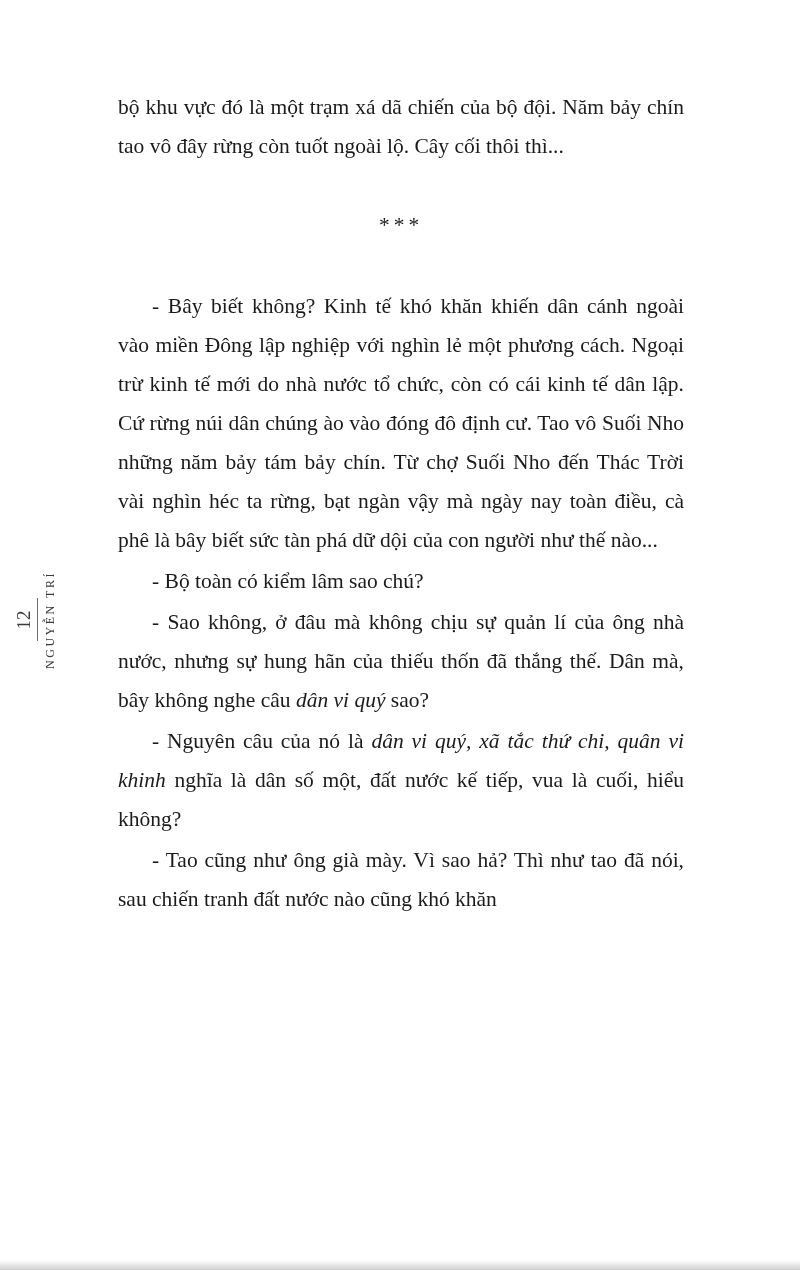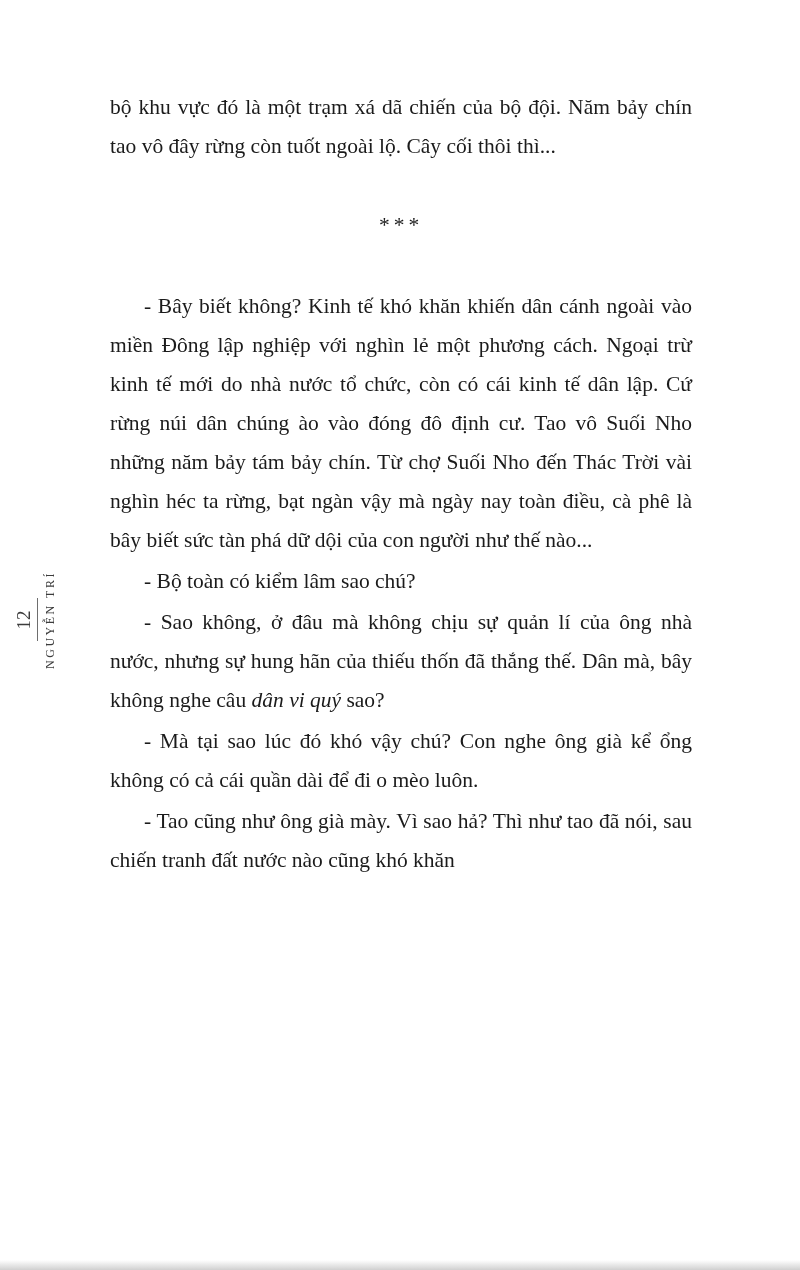--- a/index.html
+++ b/index.html
@@ -51,21 +51,21 @@
   .text-block{
     position:absolute;
     left:110px;
     top:86px;
     width:582px;
     font-size:21.5px;
     line-height:39px;
     text-align:justify;
   }
   .text-block p{
-    margin:2px 0;
+    margin:2px 8px;
     text-indent:34px;
   }
   .text-block p.noindent{
     text-indent:0;
   }
   .text-block p.separator{
     text-align:center;
     text-indent:0;
     letter-spacing:4px;
     margin:40px 0 42px 0;
@@ -88,20 +88,20 @@
 
     <p class="separator">***</p>
 
     <p>- Bây biết không? Kinh tế khó khăn khiến dân cánh ngoài vào miền Đông lập nghiệp với nghìn lẻ một phương cách. Ngoại trừ kinh tế mới do nhà nước tổ chức, còn có cái kinh tế dân lập. Cứ rừng núi dân chúng ào vào đóng đô định cư. Tao vô Suối Nho những năm bảy tám bảy chín. Từ chợ Suối Nho đến Thác Trời vài nghìn héc ta rừng, bạt ngàn vậy mà ngày nay toàn điều, cà phê là bây biết sức tàn phá dữ dội của con người như thế nào...</p>
 
     <p>- Bộ toàn có kiểm lâm sao chú?</p>
 
     <p><span>- Sao không, ở đâu mà không chịu sự quản lí của ông nhà nước, nhưng sự hung hãn của thiếu thốn đã thắng thế. Dân mà, bây không nghe câu </span><em>dân vi quý</em><span> sao?</span></p>
 
 
+    <p><span>- Nguyên câu của nó là </span><em>dân vi quý, xã tắc thứ chi, quân vi khinh</em><span> nghĩa là dân số một, đất nước kế tiếp, vua là cuối, hiểu không?</span></p>
 
-    <p>- Mà tại sao lúc đó khó vậy chú? Con nghe ông già kể ổng không có cả cái quần dài để đi o mèo luôn.</p>
 
     <p>- Tao cũng như ông già mày. Vì sao hả? Thì như tao đã nói, sau chiến tranh đất nước nào cũng khó khăn</p>
 
   </div>
 
 </div>
 
 </body></html>

